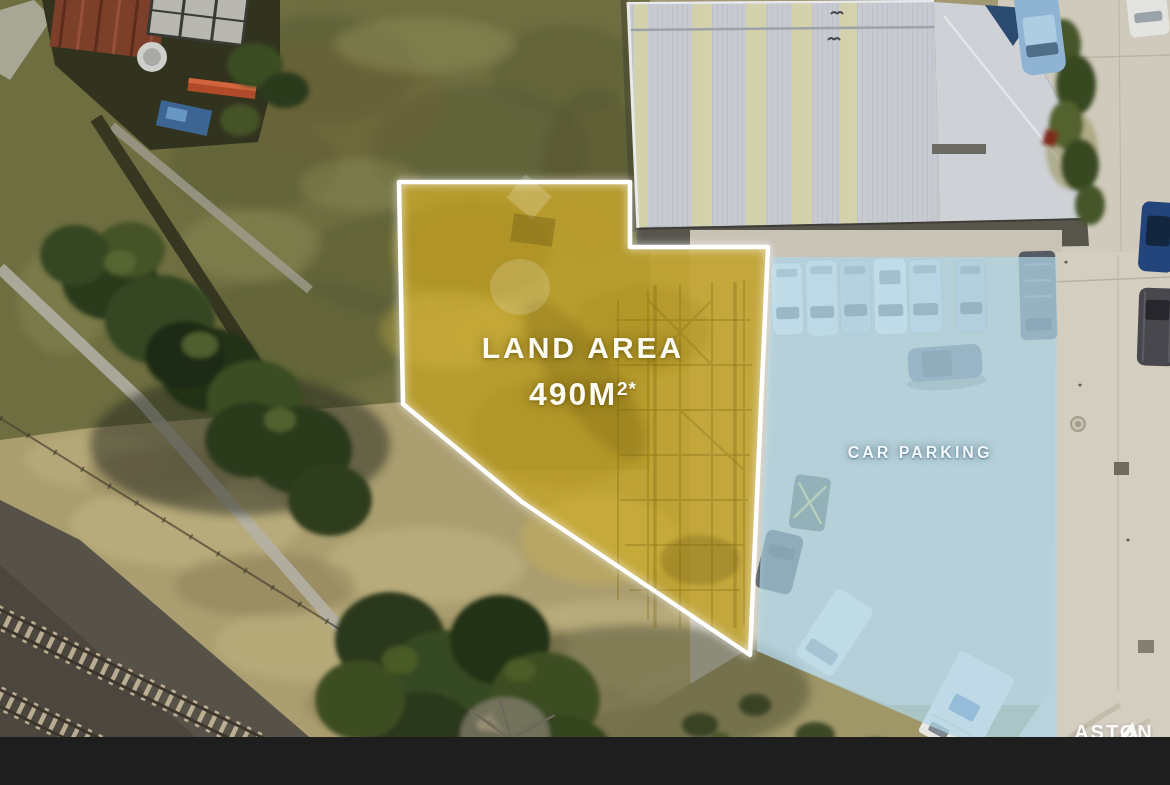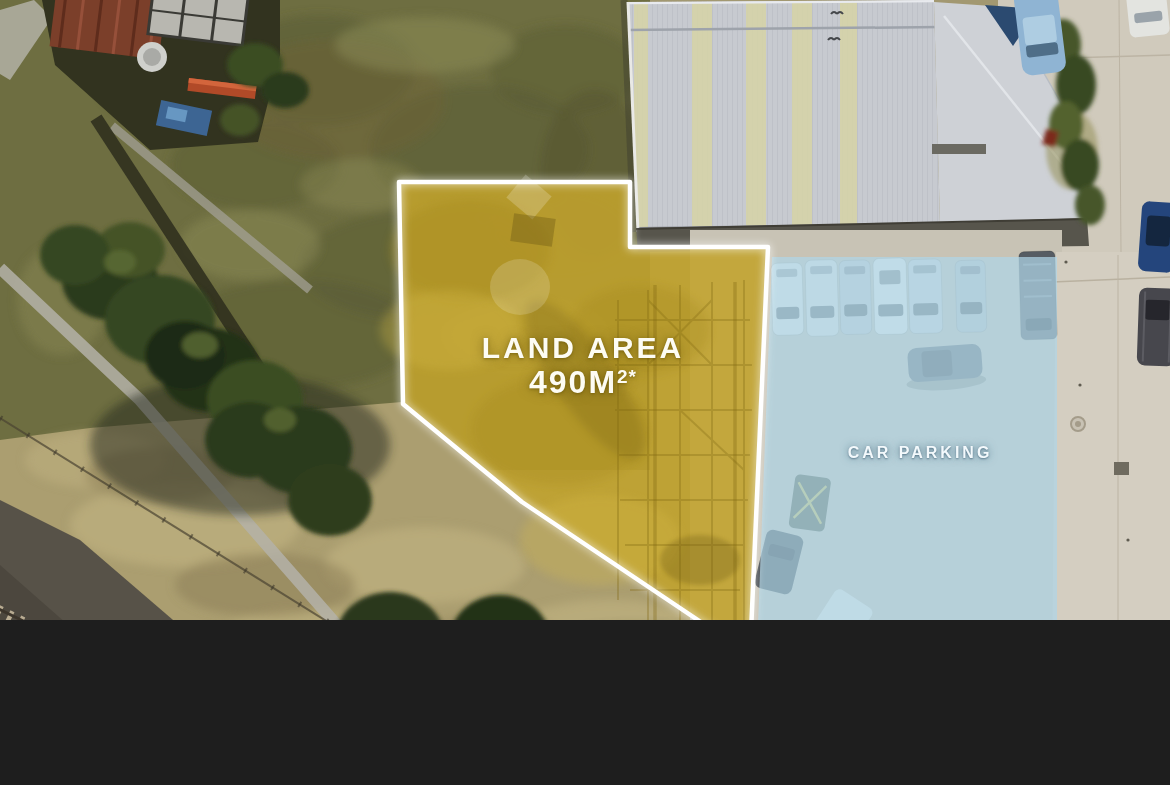--- a/index.html
+++ b/index.html
@@ -1,22 +1,22 @@
 <!DOCTYPE html>
 <html><head>
 <meta charset="utf-8">
 <style>
   html,body{margin:0;padding:0;background:#1e1e1e;}
-  #stage{position:relative;width:1170px;height:620px;overflow:hidden;
+  #stage{position:relative;width:1170px;height:737px;overflow:hidden;
          font-family:"Liberation Sans","DejaVu Sans",sans-serif;background:#8f8a64;}
   #stage svg{position:absolute;left:0;top:0;display:block;}
   .overlay-label{position:absolute;color:#fff;font-weight:bold;text-align:center;pointer-events:none;}
   #land-label{left:433px;top:330px;width:300px;font-size:30px;letter-spacing:3px;line-height:35px;
               color:#fdfcf3;text-shadow:0 0 12px rgba(92,74,0,.6),0 1px 3px rgba(92,74,0,.5);}
-  #land-label .value-line{font-size:32px;letter-spacing:2px;}
+  #land-label .value-line{font-size:32px;letter-spacing:2px;margin-top:12px;}
   #land-label .sup{font-size:19px;position:relative;top:-10px;letter-spacing:1px;}
   #parking-label{left:795px;top:444px;width:250px;font-size:16px;letter-spacing:3px;
                  color:#f3f9fc;text-shadow:0 0 9px rgba(25,60,85,.6),0 1px 2px rgba(25,60,85,.5);}
   #aston-logo{position:absolute;left:1062px;top:720px;width:104px;height:62px;opacity:.92;pointer-events:none;}
   #aston-logo .arrow{display:block;margin-left:47px;}
   #aston-logo .brand{font-size:20px;font-weight:bold;letter-spacing:2px;color:#ffffff;text-align:center;
                      margin-top:1px;text-shadow:0 1px 4px rgba(0,0,0,.25);}
 </style>
 </head>
 <body>

